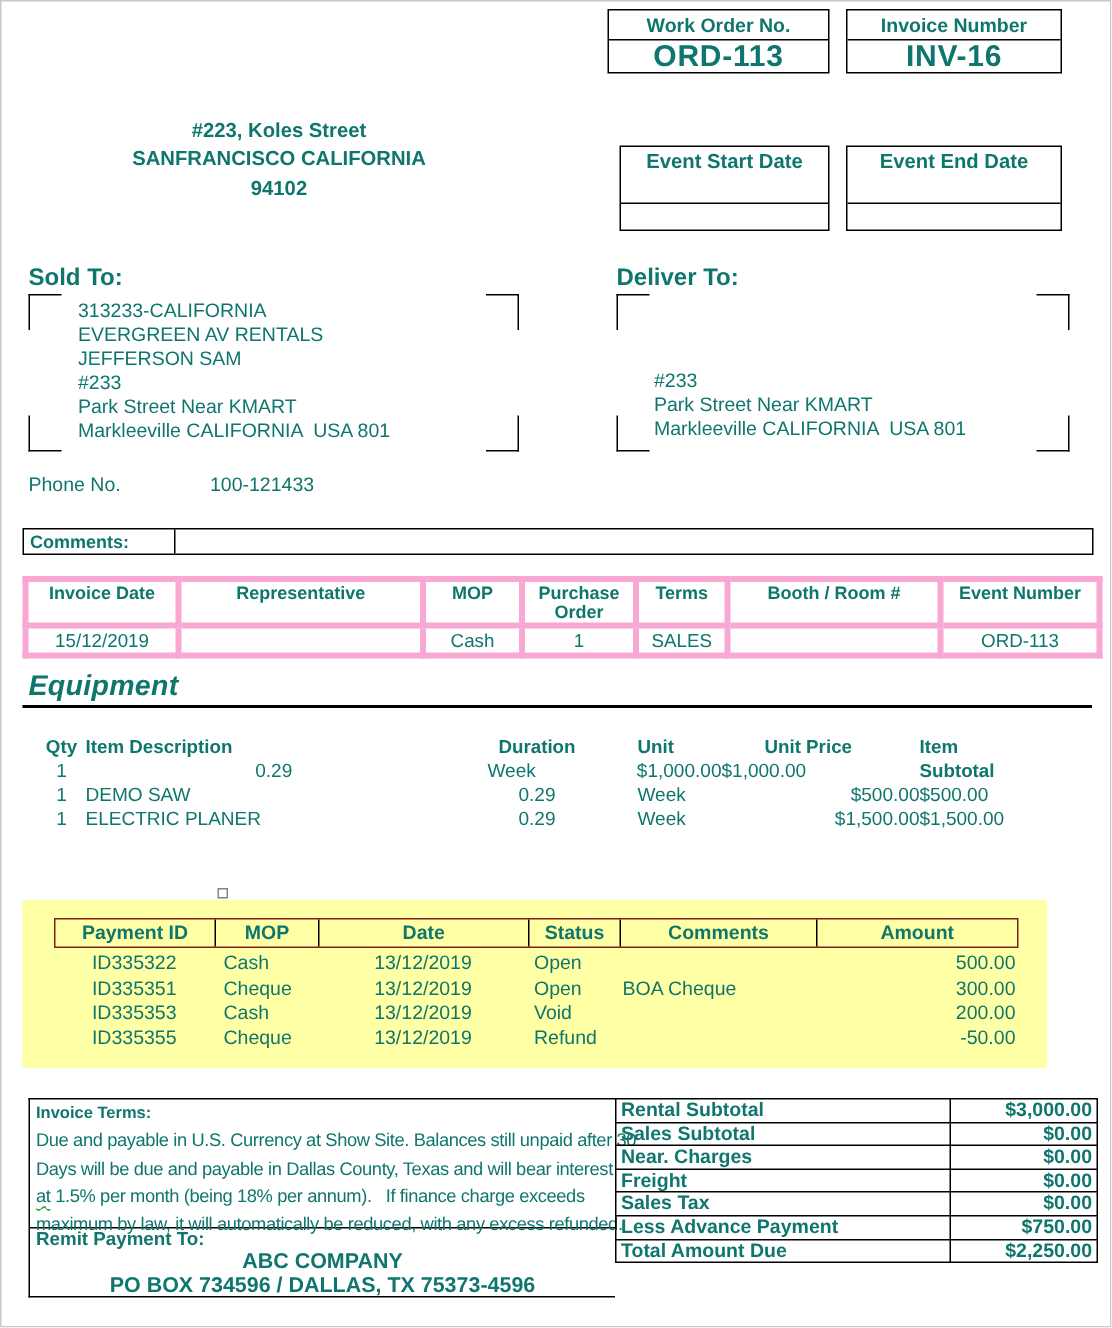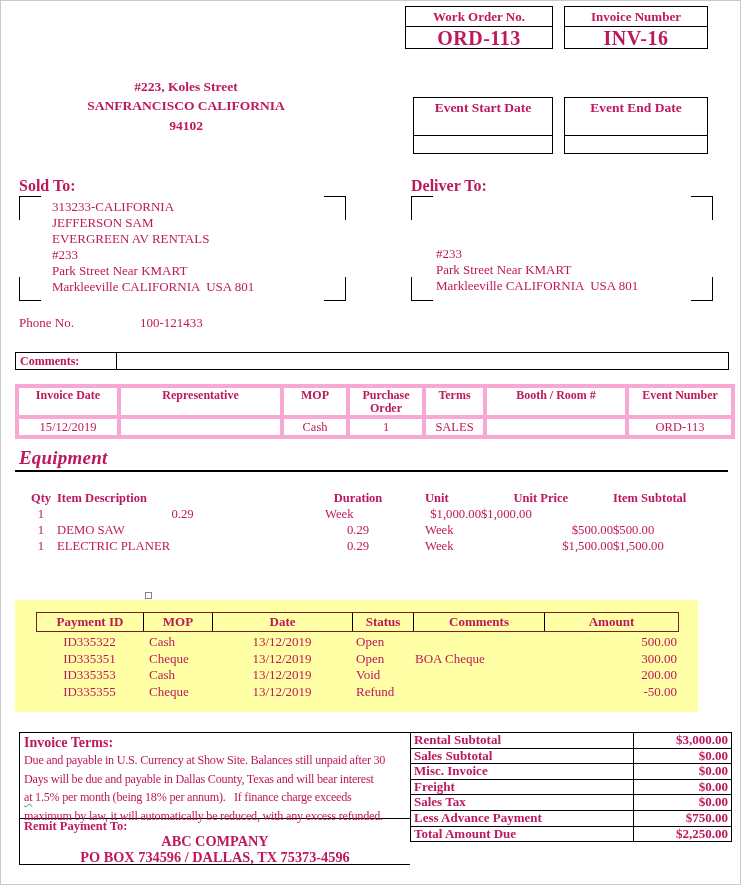--- a/index.html
+++ b/index.html
@@ -1,19 +1,19 @@
 <!DOCTYPE html>
 <html><head>
 <meta charset="utf-8">
 <style>
   html,body { margin:0; padding:0; background:#fff; }
   .page {
     position:relative; width:741px; height:885px; box-sizing:border-box;
     background:#ffffff; border:1px solid #c9c9c9; overflow:hidden;
-    font-family:Liberation Serif, serif; color:#be185d;
+    font-family:Liberation Sans, sans-serif; color:#0f766e;
   }
 
   
   .idbox { position:absolute; border:1px solid #000; box-sizing:border-box; background:#fff; }
   .idbox .lbl { height:19px; border-bottom:1px solid #000; font-weight:bold; font-size:13px; line-height:19px; text-align:center; }
   .idbox .val { height:22px; font-weight:bold; font-size:20px; line-height:22px; text-align:center; letter-spacing:0.5px; }
 
   
   .company-addr { position:absolute; left:30px; top:76px; width:310px; text-align:center;
     font-weight:bold; font-size:13.5px; line-height:19.3px; }
@@ -71,21 +71,21 @@
   .pay-head > div:last-child { border-right:none; }
   .pay-body { margin-top:2px; }
   .pay-row { display:grid; grid-template-columns:107px 69px 140px 61px 131px 1fr; height:16.5px; line-height:16.5px; font-size:13px; }
   .p1 { text-align:center; } .p2 { padding-left:6px; } .p3 { text-align:center; }
   .p4 { padding-left:4px; } .p5 { padding-left:2px; white-space:pre; } .p6 { text-align:right; padding-right:2px; }
 
   
   .terms-box { position:absolute; left:18px; top:731px; width:391px; height:133px;
     border:1px solid #000; border-right:none; box-sizing:border-box; }
   .terms-top { height:85px; padding:1px 4px 0 4px; box-sizing:border-box; }
-  .terms-heading { font-weight:bold; font-size:14px; line-height:17px; }
+  .terms-heading { font-weight:bold; font-size:11px; line-height:17px; }
   .terms-line { font-size:12.2px; line-height:18.6px; letter-spacing:-0.25px; white-space:pre; }
   .squiggle { text-decoration:underline; text-decoration-style:wavy; text-decoration-color:#2f9e44; text-decoration-thickness:1px; text-underline-offset:2px; }
   .remit { border-top:1px solid #000; height:47px; padding:0 4px; box-sizing:border-box; }
   .remit-heading { font-weight:bold; font-size:12.5px; line-height:15px; }
   .remit-line { text-align:center; font-weight:bold; font-size:14.3px; line-height:15.5px; }
 
   table.totals { position:absolute; left:409px; top:731px; width:321px; border-collapse:collapse; table-layout:fixed; }
   table.totals td { border:1px solid #000; height:14.6px; font-weight:bold; font-size:13px; line-height:14.6px; padding:0 3px; overflow:hidden; }
   table.totals td.tv { text-align:right; }
 </style>
@@ -118,22 +118,22 @@
     <div class="val"></div>
   </div>
 
   <div class="party-heading" style="left:18px; top:176px;">Sold To:</div>
   <div class="mark tl" style="left:18px; top:195px;"></div>
   <div class="mark tr" style="left:323px; top:195px;"></div>
   <div class="mark bl" style="left:18px; top:276px;"></div>
   <div class="mark br" style="left:323px; top:276px;"></div>
   <div class="addr-block" style="left:40px; top:198px;margin-left:11px;">
     <div class="addr-line">313233-CALIFORNIA</div>
+    <div class="addr-line">EVERGREEN AV RENTALS</div>
     <div class="addr-line">JEFFERSON SAM</div>
-    <div class="addr-line">EVERGREEN AV RENTALS</div>
     <div class="addr-line">#233</div>
     <div class="addr-line">Park Street Near KMART</div>
     <div class="addr-line">Markleeville CALIFORNIA  USA 801</div>
   </div>
 
   <div class="party-heading" style="left:410px; top:176px;">Deliver To:</div>
   <div class="mark tl" style="left:410px; top:195px;"></div>
   <div class="mark tr" style="left:690px; top:195px;"></div>
   <div class="mark bl" style="left:410px; top:276px;"></div>
   <div class="mark br" style="left:690px; top:276px;"></div>
@@ -292,21 +292,21 @@
     <tbody>
         <tr>
       <td>Rental Subtotal</td>
       <td class="tv">$3,000.00</td>
     </tr>
     <tr>
       <td>Sales Subtotal</td>
       <td class="tv">$0.00</td>
     </tr>
     <tr>
-      <td>Misc. Invoice</td>
+      <td>Near. Charges</td>
       <td class="tv">$0.00</td>
     </tr>
     <tr>
       <td>Freight</td>
       <td class="tv">$0.00</td>
     </tr>
     <tr>
       <td>Sales Tax</td>
       <td class="tv">$0.00</td>
     </tr>

